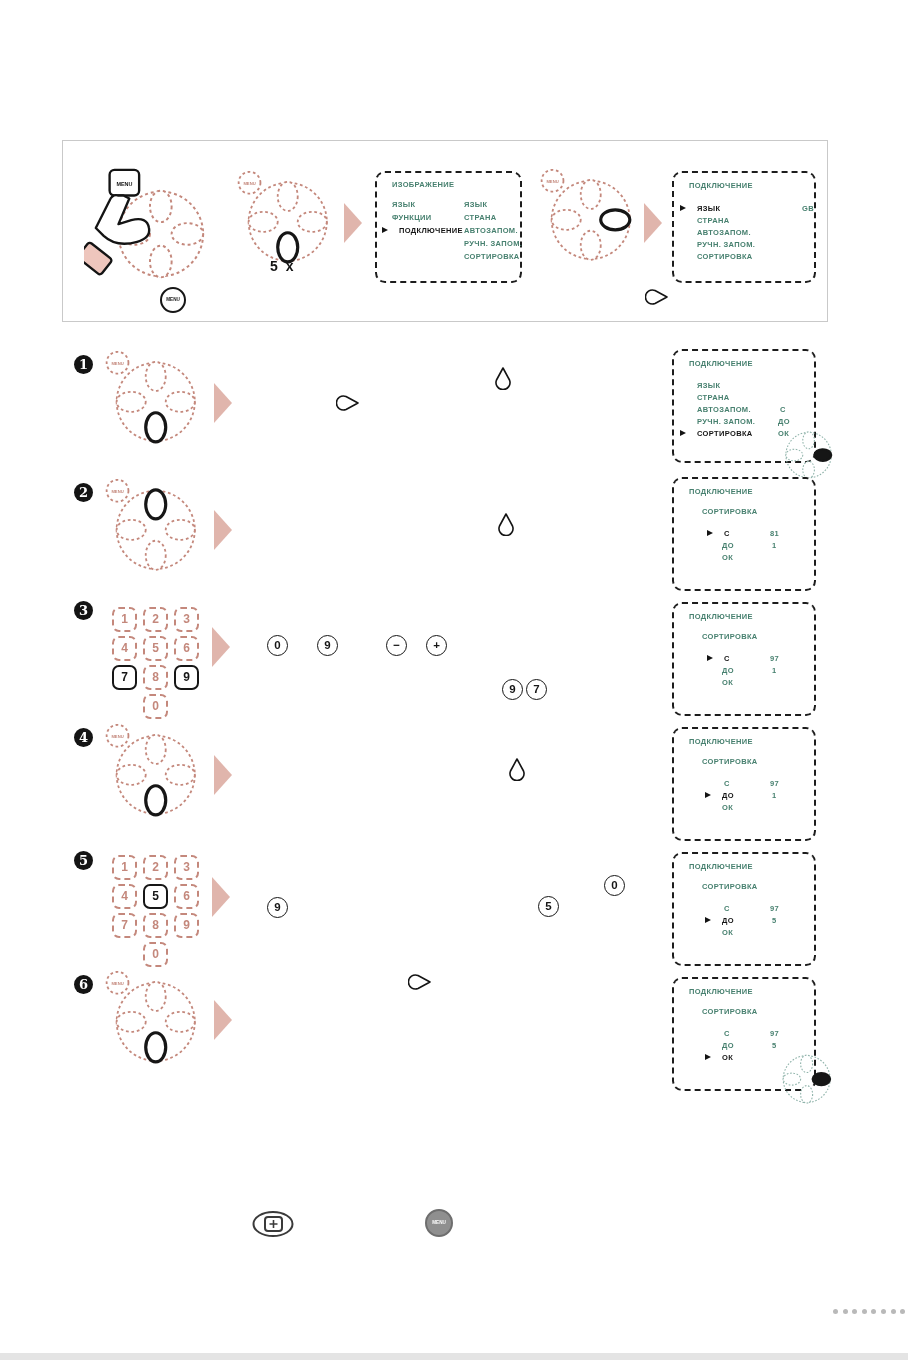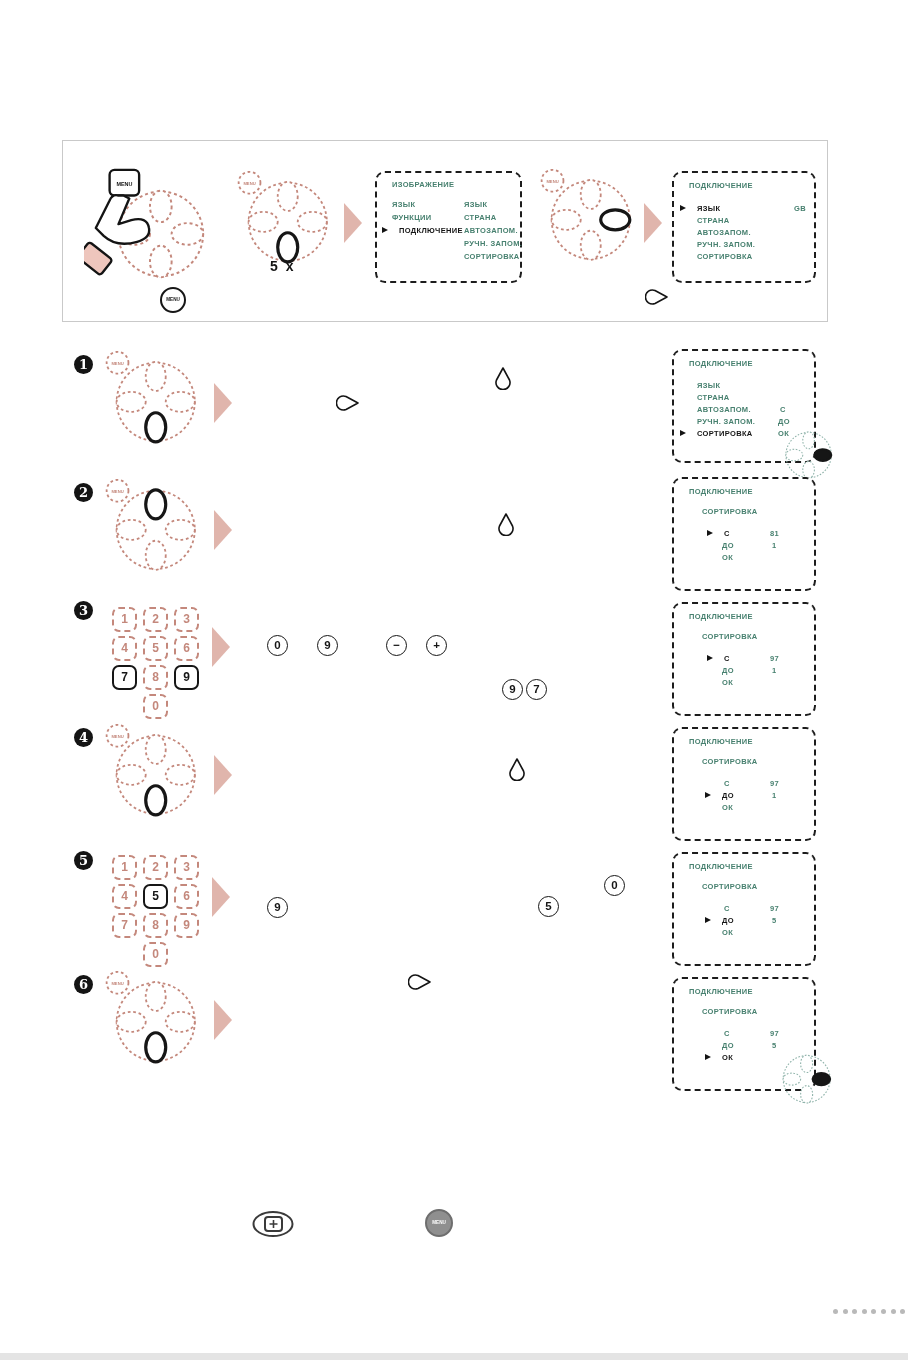--- a/index.html
+++ b/index.html
@@ -119,21 +119,21 @@
   <ellipse cx="85" cy="57" rx="16" ry="11" class="hl"></ellipse>
   <circle cx="16" cy="14" r="12" fill="#fff" stroke="#c4887c" stroke-width="2" stroke-dasharray="3 3"></circle>
   <text x="16" y="16" font-size="4.6" font-weight="bold" fill="#c4887c" text-anchor="middle">MENU</text>
 </svg>
 
 <div class="abs arr" style="left:644px;top:203px"></div>
 
 <div class="abs scr" style="left:672px;top:171px;width:140px;height:108px">
   <div class="tx" style="left:7px;top:8px">ПОДКЛЮЧЕНИЕ</div>
   <div class="tx sel" style="left:15px;top:31px">ЯЗЫК</div>
-  <div class="tx" style="left:112px;top:31px">GB</div>
+  <div class="tx" style="left:120px;top:31px">GB</div>
   <div class="tx" style="left:15px;top:43px">СТРАНА</div>
   <div class="tx" style="left:15px;top:55px">АВТОЗАПОМ.</div>
   <div class="tx" style="left:15px;top:67px">РУЧН. ЗАПОМ.</div>
   <div class="tx" style="left:15px;top:79px">СОРТИРОВКА</div>
 </div>
 
 <svg class="abs" style="left:645px;top:288px" width="24" height="18">
     <use href="#cur-right"></use>
   </svg>
 

